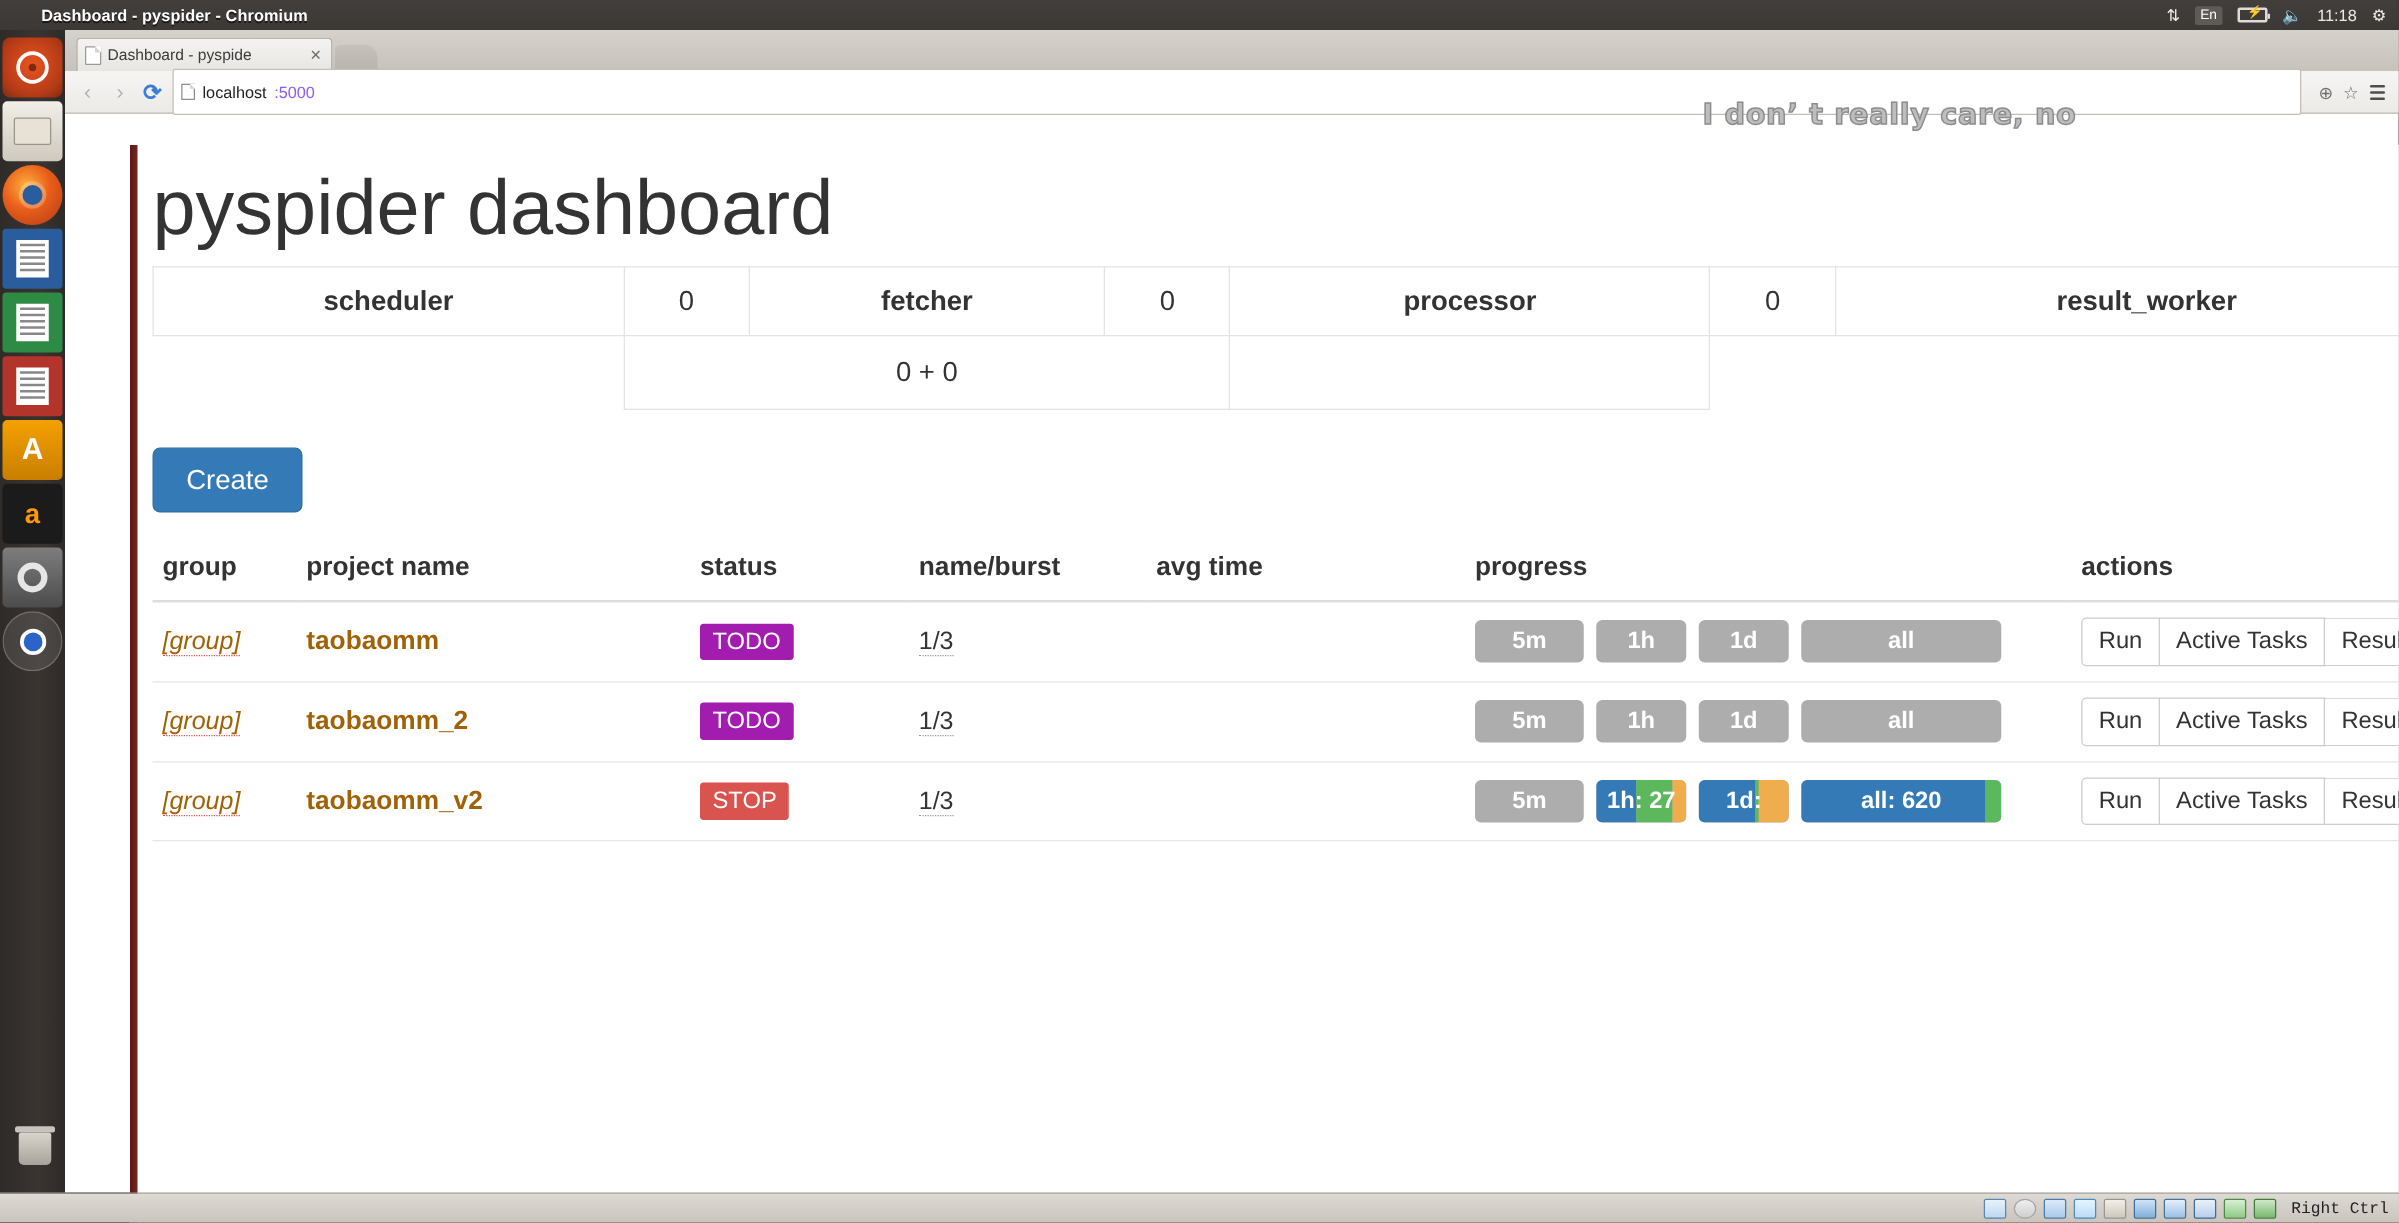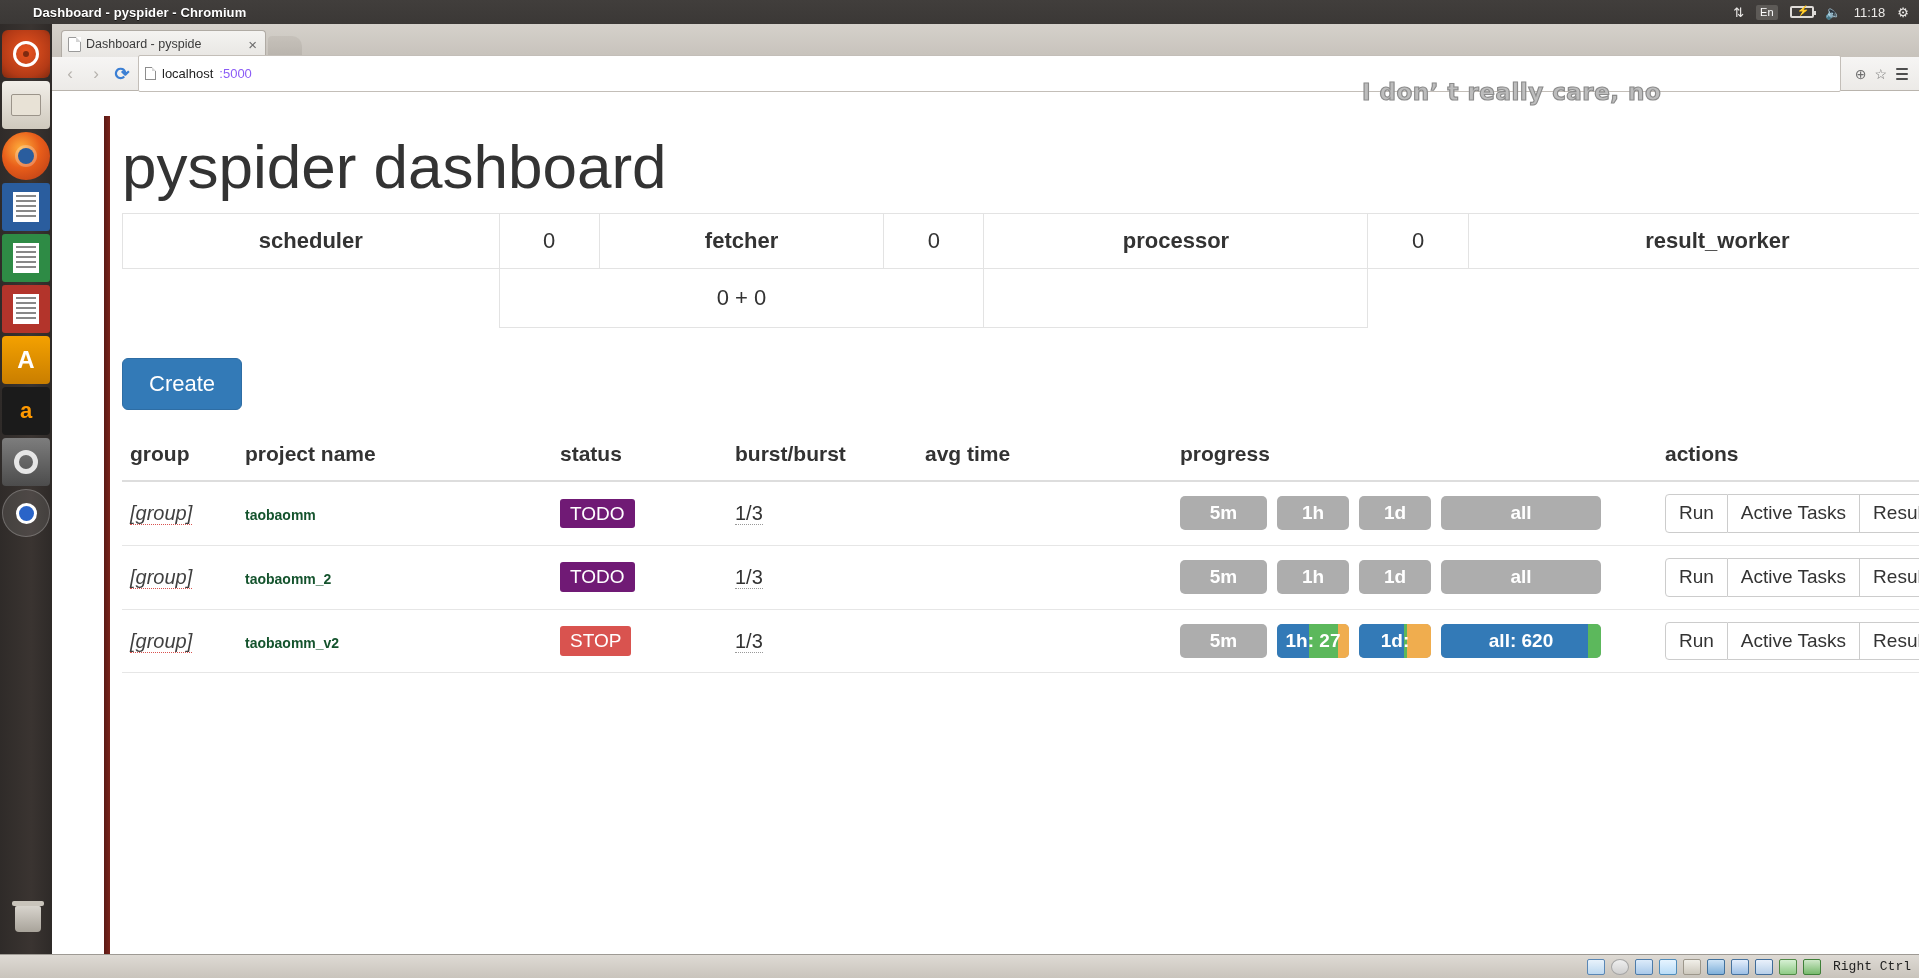--- a/index.html
+++ b/index.html
@@ -186,27 +186,27 @@
     width: 1845px; margin: 22px 0 0 18px; border-collapse: collapse;
     font-size: 20px; color: #333;
   }
   table.projects th {
     text-align: left; font-weight: bold; font-size: 21px;
     padding: 10px 8px 14px 8px; border-bottom: 2px solid #dddddd;
   }
   table.projects td {
     padding: 12px 8px; border-bottom: 1px solid #e6e6e6; vertical-align: middle;
   }
-  .grp { color: #404040; font-style: italic; font-size: 20px; border-bottom: 1px dotted #d9534f; }
-  .pname { color: #14532d; font-weight: bold; font-size: 14px; }
+  .grp { color: #a16207; font-style: italic; font-size: 20px; border-bottom: 1px dotted #d9534f; }
+  .pname { color: #a16207; font-weight: bold; font-size: 21px; }
   .label {
     display: inline-block; color: #fff; font-size: 19px;
     padding: 4px 10px; border-radius: 3px; line-height: 1.15;
   }
-  .label-todo { background: #701a75; }
+  .label-todo { background: #a21caf; }
   .label-stop { background: #d9534f; }
   .rate { border-bottom: 1px dotted #999; margin-top: 32px; }
 
   
   .prog-wrap { display: flex; align-items: center; gap: 10px; }
   .pbar {
     position: relative; height: 34px; border-radius: 5px; overflow: hidden;
     background: #adadad; display: flex; align-items: center; justify-content: center;
     color: #fff; font-size: 19px; font-weight: bold; min-width: 58px;
   }
@@ -390,21 +390,21 @@
         <div class="actions-row">
           <button class="btn-create">Create</button>
         </div>
 
         <table class="projects">
           <thead>
             <tr>
               <th style="width:115px">group</th>
               <th style="width:315px">project name</th>
               <th style="width:175px">status</th>
-              <th style="width:190px">burst/burst</th>
+              <th style="width:190px">name/burst</th>
               <th style="width:255px">avg time</th>
               <th style="width:485px">progress</th>
               <th>actions</th>
             </tr>
           </thead>
           <tbody>
               <tr>
                 <td><span class="grp">[group]</span></td>
                 <td><a class="pname" href="#" style="text-decoration: none;">taobaomm</a></td>
                 <td><span class="label label-todo">TODO</span></td>

